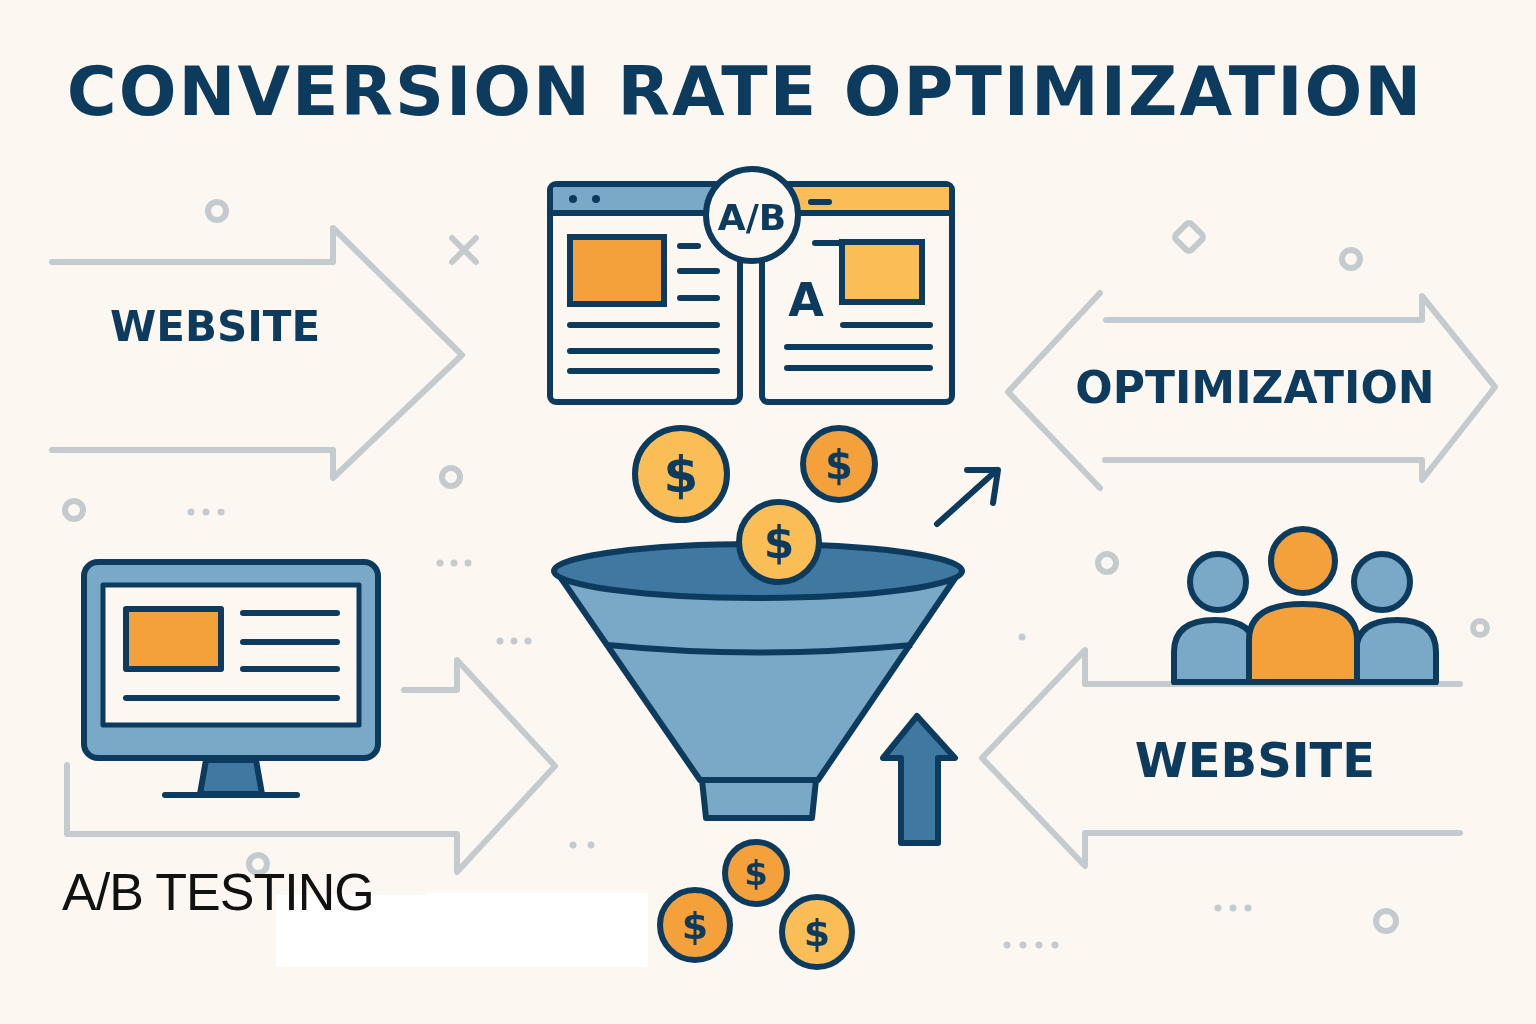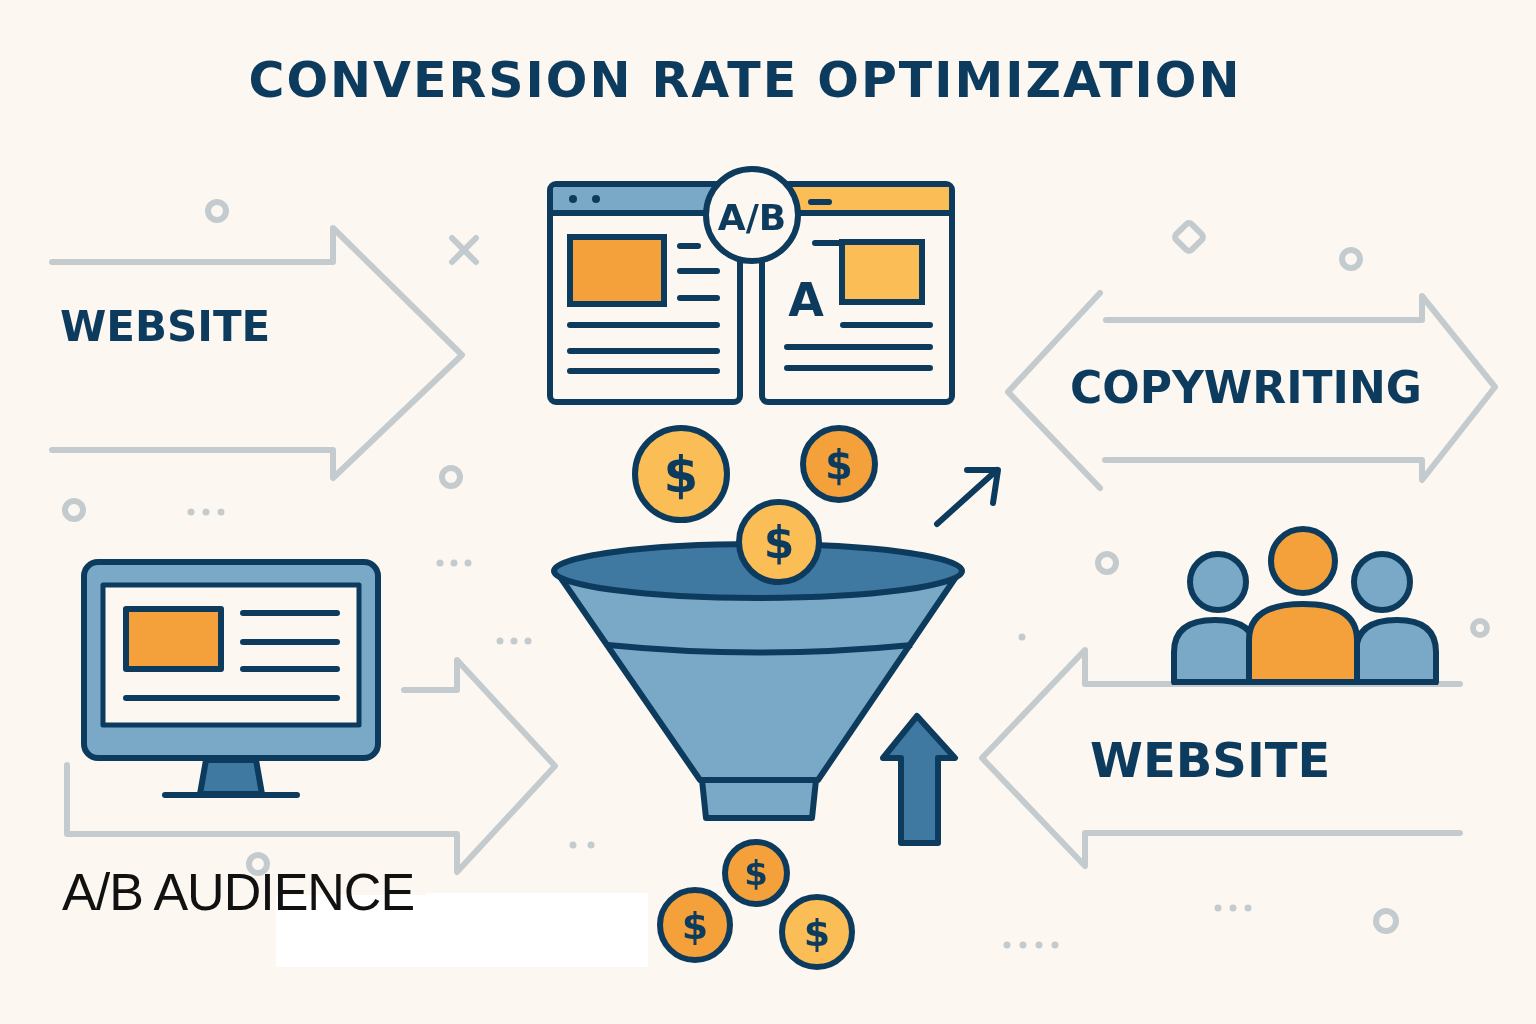--- a/index.html
+++ b/index.html
@@ -6,26 +6,26 @@
   body {
     width: 1536px; height: 1024px; overflow: hidden;
     background: #fcf8f1;
     font-family: "Liberation Sans", sans-serif;
     position: relative;
   }
   .title {
     position: absolute; left: 0; top: 52px; width: 1490px;
     text-align: center;
     font-family: "DejaVu Sans", sans-serif;
-    font-weight: bold; font-size: 49px; letter-spacing: 2px;
+    font-weight: bold; font-size: 68px; letter-spacing: 2px;
     color: #0d3b5e;
   }
   .label {
     position: absolute; font-family: "DejaVu Sans", sans-serif;
-    font-weight: bold; color: #0d3b5e; 
+    font-weight: bold; color: #0d3b5e; text-align: center;
     line-height: 1.05;
   }
   .label-website { left: 60px; top: 305px; width: 310px; font-size: 42px; }
   .label-copy { left: 1070px; top: 365px; width: 370px; font-size: 44px; }
   .label-audience { left: 1090px; top: 735px; width: 330px; font-size: 48px; }
   .label-ab {
     position: absolute; left: 62px; top: 862px;
     font-family: "Liberation Sans", sans-serif;
     font-size: 52px; color: #111; letter-spacing: -1px;
   }
@@ -159,18 +159,18 @@
     <circle cx="1303" cy="561" r="32" fill="#f4a03b"></circle>
     <line x1="1172" y1="682" x2="1438" y2="682"></line>
   </g>
 </svg>
 
 <div class="title">CONVERSION RATE OPTIMIZATION</div>
 
 <div class="label label-website">
   <div>WEBSITE</div>
 </div>
-<div class="label label-copy">COPYWRITING</div>
+<div class="label label-copy">OPTIMIZATION</div>
 <div class="label label-audience">WEBSITE</div>
 
 <div class="whitebox" style="left:276px;top:895px;width:372px;height:72px;"></div>
 <div class="whitebox" style="left:426px;top:893px;width:222px;height:20px;"></div>
-<div class="label-ab">A/B AUDIENCE</div>
+<div class="label-ab">A/B TESTING</div>
 
 </body></html>

